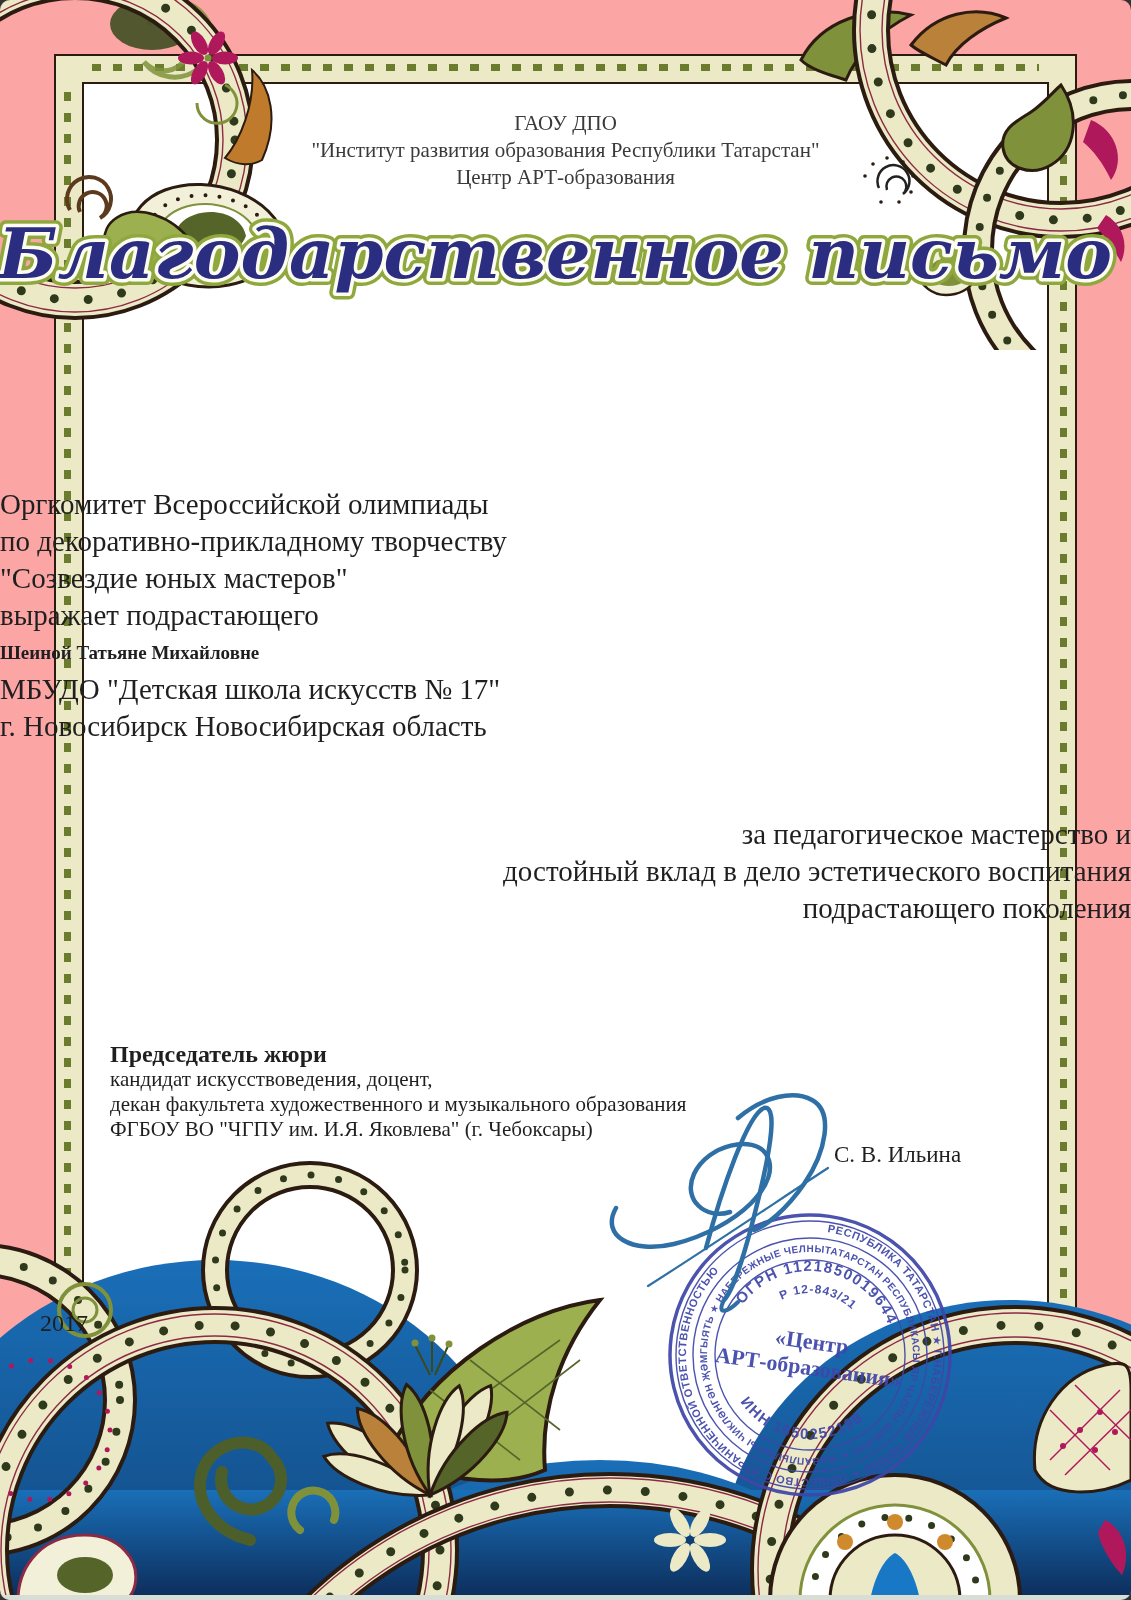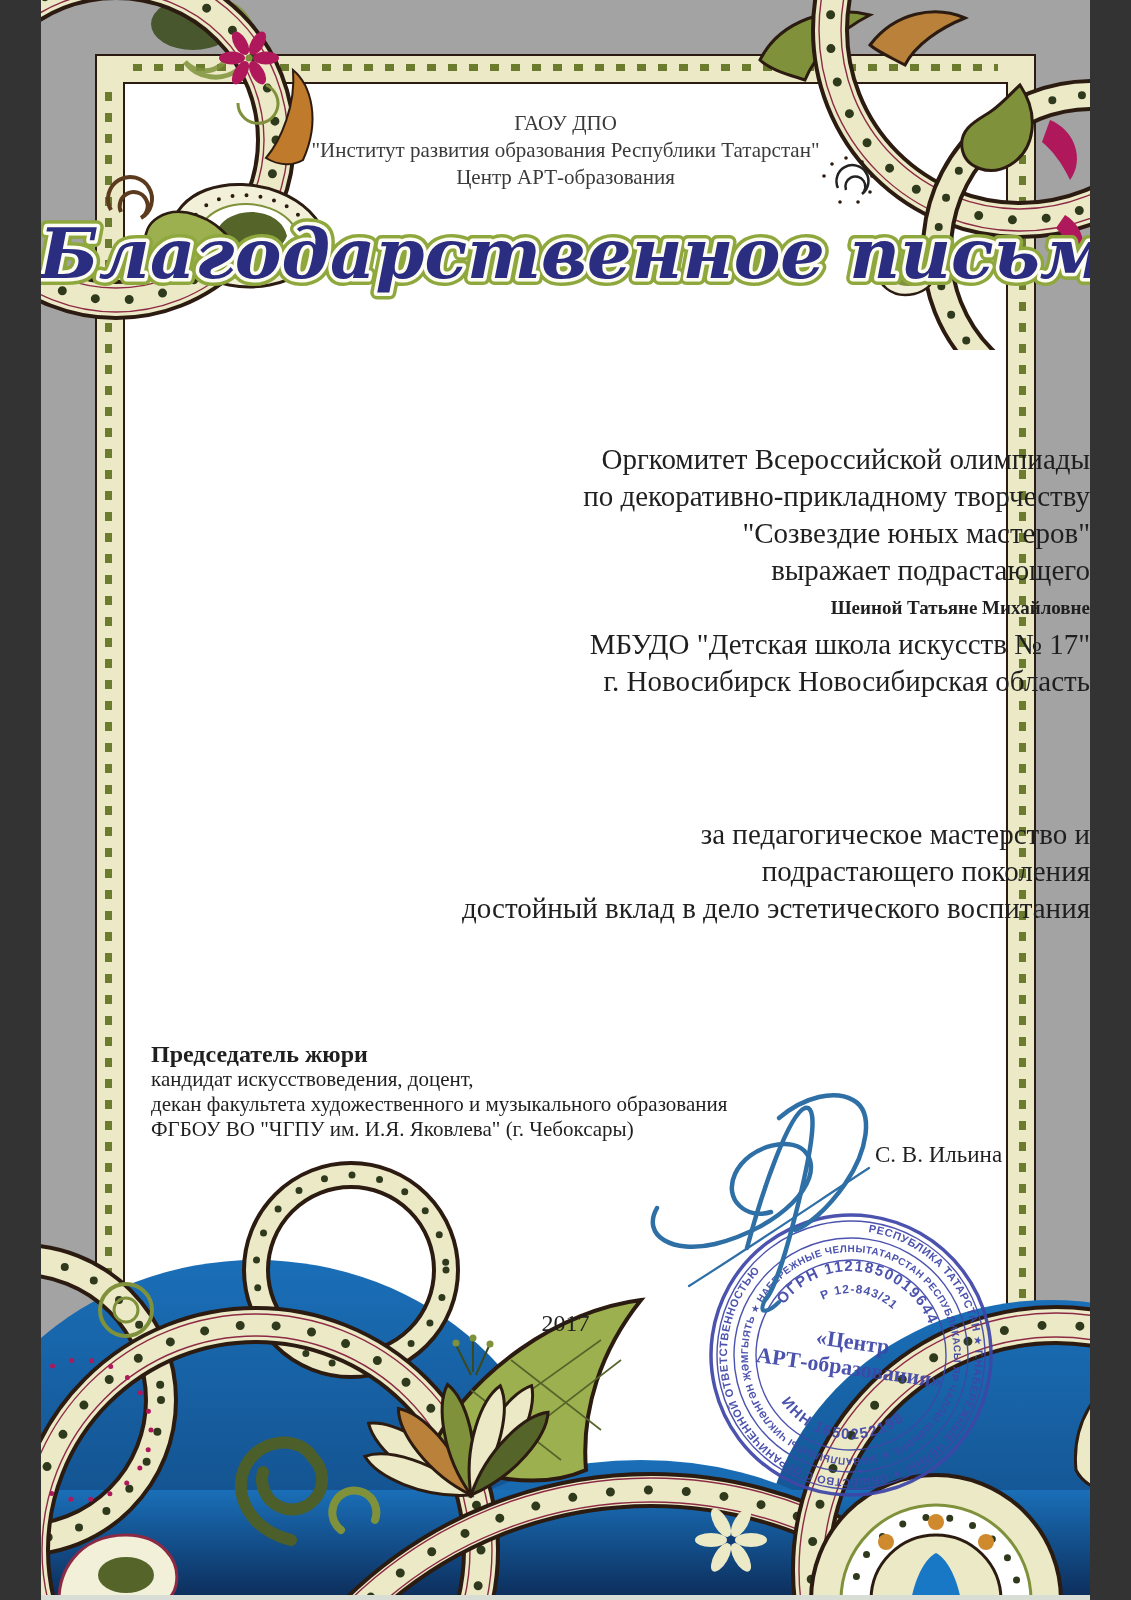--- a/index.html
+++ b/index.html
@@ -1,38 +1,38 @@
 <!DOCTYPE html>
 <html><head>
 <meta charset="utf-8">
 <style>
   html,body{margin:0;padding:0;background:#333;}
-  .page{position:relative;width:1049px;height:1600px;margin:0 auto;background:#a3a3a3;overflow:hidden;
-        font-family:"Liberation Serif","DejaVu Serif",serif;}
+  .page{position:relative;width:1131px;height:1600px;margin:0 auto;background:#fca5a5;overflow:hidden;
+        font-family:"Liberation Serif","DejaVu Serif",serif;border-radius:10px;}
   
   .frame-band{position:absolute;inset:54px;background:#ece9c6;border:2px solid #2b1b10;z-index:1;}
   .frame-panel{position:absolute;inset:82px;background:#ffffff;border:2px solid #2b1b10;z-index:1;}
   .dash{position:absolute;z-index:2;}
   .dash-h{height:7px;background:repeating-linear-gradient(90deg,#6b7c2e 0 9px,transparent 9px 21px);}
   .dash-v{width:7px;background:repeating-linear-gradient(180deg,#6b7c2e 0 9px,transparent 9px 21px);}
   .dash-top{top:64px;left:92px;right:92px;}
   .dash-bottom{bottom:64px;left:92px;right:92px;}
   .dash-left{left:64px;top:92px;bottom:92px;}
   .dash-right{right:64px;top:92px;bottom:92px;}
   .orn{position:absolute;z-index:5;}
   .content{position:absolute;left:0;right:0;z-index:6;}
   .org{top:110px;text-align:center;font-size:21px;line-height:27px;color:#3a3a3a;}
   .title-svg{position:absolute;top:190px;left:0;z-index:6;}
-  .bodyBlock{top:441px;text-align:right;font-size:29px;line-height:37px;color:#1f1f1f;padding-left:13px;}
+  .bodyBlock{top:486px;text-align:left;font-size:29px;line-height:37px;color:#1f1f1f;}
   .bodyBlock .strong{font-weight:bold;font-size:19px;}
   .merit{top:816px;text-align:right;font-size:29px;line-height:37px;color:#1f1f1f;}
   .signblock{position:absolute;left:110px;top:1042px;z-index:6;font-size:21px;line-height:25px;color:#1f1f1f;}
   .signblock .role{font-weight:bold;font-size:24px;}
   .ilina{position:absolute;left:818px;top:1142px;width:190px;z-index:6;font-size:23px;color:#1f1f1f;margin-left:16px;}
-  .year{top:1310px;text-align:center;font-size:24px;color:#1f1f1f;z-index:6;}
+  .year{top:1310px;text-align:left;font-size:24px;color:#1f1f1f;z-index:6;padding-left:40px;}
   .sig-svg{position:absolute;left:588px;top:1078px;z-index:8;}
   .stamp-svg{position:absolute;left:660px;top:1205px;z-index:7;opacity:.93;}
   .bottom-strip{position:absolute;left:0;right:0;bottom:0;height:5px;background:#d8ddd6;z-index:9;}
 </style>
 </head>
 <body>
 
 <div class="page">
 
   <div class="frame-band"></div>
@@ -119,22 +119,22 @@
     <div>по декоративно-прикладному творчеству</div>
     <div>"Созвездие юных мастеров"</div>
     <div>выражает подрастающего</div>
     <div class="strong">Шеиной Татьяне Михайловне</div>
     <div>МБУДО "Детская школа искусств № 17"</div>
     <div>г. Новосибирск Новосибирская область</div>
   </div>
 
   <div class="content merit">
     <div>за педагогическое мастерство и</div>
+    <div>достойный вклад в дело эстетического воспитания</div>
     <div>подрастающего поколения</div>
-    <div>достойный вклад в дело эстетического воспитания</div>
   </div>
 
   <div class="signblock">
     <div class="role">Председатель жюри</div>
     <div>кандидат искусствоведения, доцент,</div>
     <div>декан факультета художественного и музыкального образования</div>
     <div>ФГБОУ ВО "ЧГПУ им. И.Я. Яковлева" (г. Чебоксары)</div>
   </div>
   <div class="ilina">С. В. Ильина</div>
 

